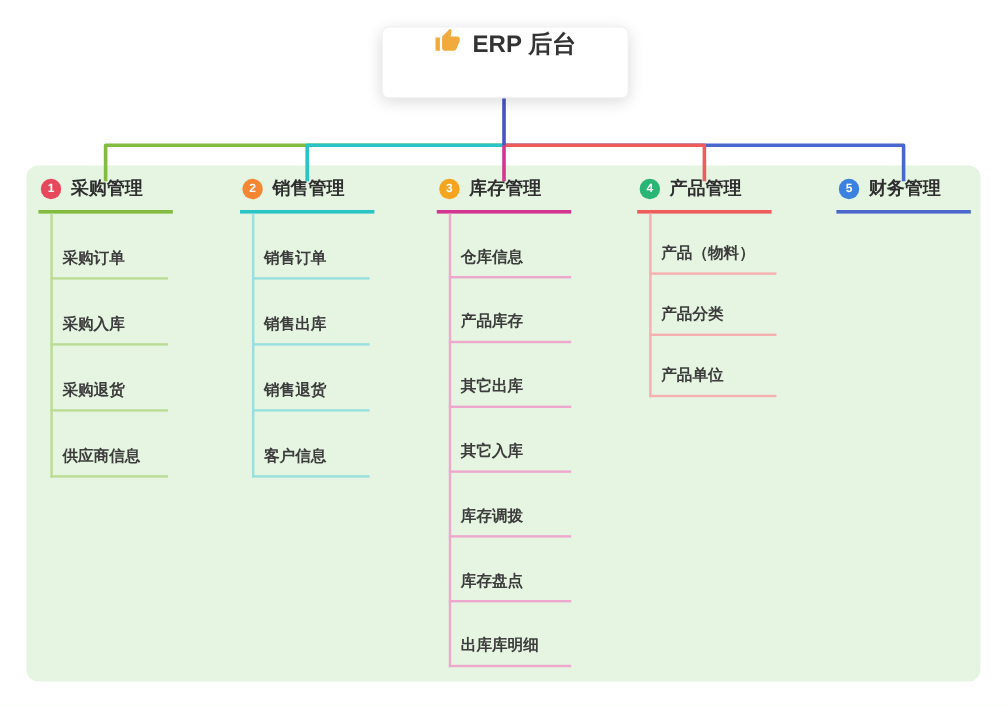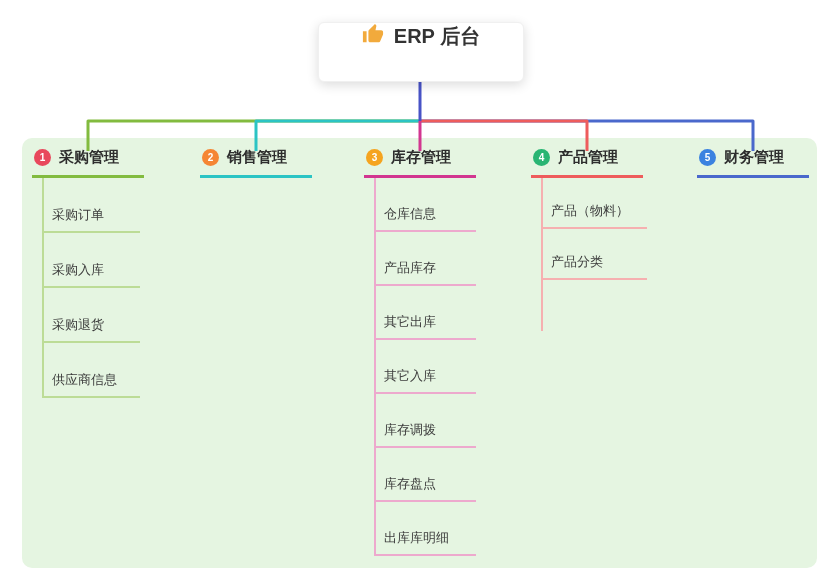--- a/index.html
+++ b/index.html
@@ -23,21 +23,21 @@
         display:flex;align-items:flex-start;justify-content:center;gap:10px;
         font-size:20px;font-weight:600;color:#333;}
   .root .ticon{display:flex;align-items:center;}
 
   .branch{position:absolute;top:146px;}
   .btitle{display:flex;align-items:center;gap:8px;padding:2px 0 8px 2px;
           border-bottom:3px solid #999;font-size:15px;font-weight:600;color:#2e2e2e;}
   .badge{width:17px;height:17px;border-radius:50%;flex:0 0 17px;
          display:flex;align-items:center;justify-content:center;
          color:#fff;font-size:10px;font-weight:bold;}
-  .children{position:relative;}
+  .children{position:relative;font-weight:bold;}
   .vline{position:absolute;left:10px;top:0;width:2px;background:#ccc;}
   .child{margin-left:10px;border-bottom:2px solid #ccc;box-sizing:border-box;
          display:flex;align-items:flex-end;padding:0 4px 7px 10px;
          font-size:13px;color:#3c3c3c;}
 
   .b1 .btitle{border-color:#82bb3f;} .b1 .badge{background:#e8485c;}
   .b1 .vline,.b1 .child{background-color:#bcdc96;} .b1 .child{background:none;border-color:#bcdc96;height:55px;width:98px;}
   .b1 .vline{background:#bcdc96;}
 
   .b2 .btitle{border-color:#2bc4c4;} .b2 .badge{background:#f58634;}
@@ -97,20 +97,35 @@
           <span>供应商信息</span>
         </div>
     </div>
   </div>
 
   <div class="branch b2" style="left:200px;width:112px;">
     <div class="btitle">
       <span class="badge">2</span>
       <span>销售管理</span>
     </div>
+    <div class="children">
+      <div class="vline" style="height:220px"></div>
+      <div class="child">
+          <span>销售订单</span>
+        </div>
+      <div class="child">
+          <span>销售出库</span>
+        </div>
+      <div class="child">
+          <span>销售退货</span>
+        </div>
+      <div class="child">
+          <span>客户信息</span>
+        </div>
+    </div>
   </div>
 
   <div class="branch b3" style="left:364px;width:112px;">
     <div class="btitle">
       <span class="badge">3</span>
       <span>库存管理</span>
     </div>
     <div class="children">
       <div class="vline" style="height:378px"></div>
       <div class="child">
@@ -143,20 +158,23 @@
       <span>产品管理</span>
     </div>
     <div class="children">
       <div class="vline" style="height:153px"></div>
       <div class="child">
           <span>产品（物料）</span>
         </div>
       <div class="child">
           <span>产品分类</span>
         </div>
+      <div class="child">
+          <span>产品单位</span>
+        </div>
     </div>
   </div>
 
   <div class="branch b5" style="left:697px;width:112px;">
     <div class="btitle">
       <span class="badge">5</span>
       <span>财务管理</span>
     </div>
   </div>
 

